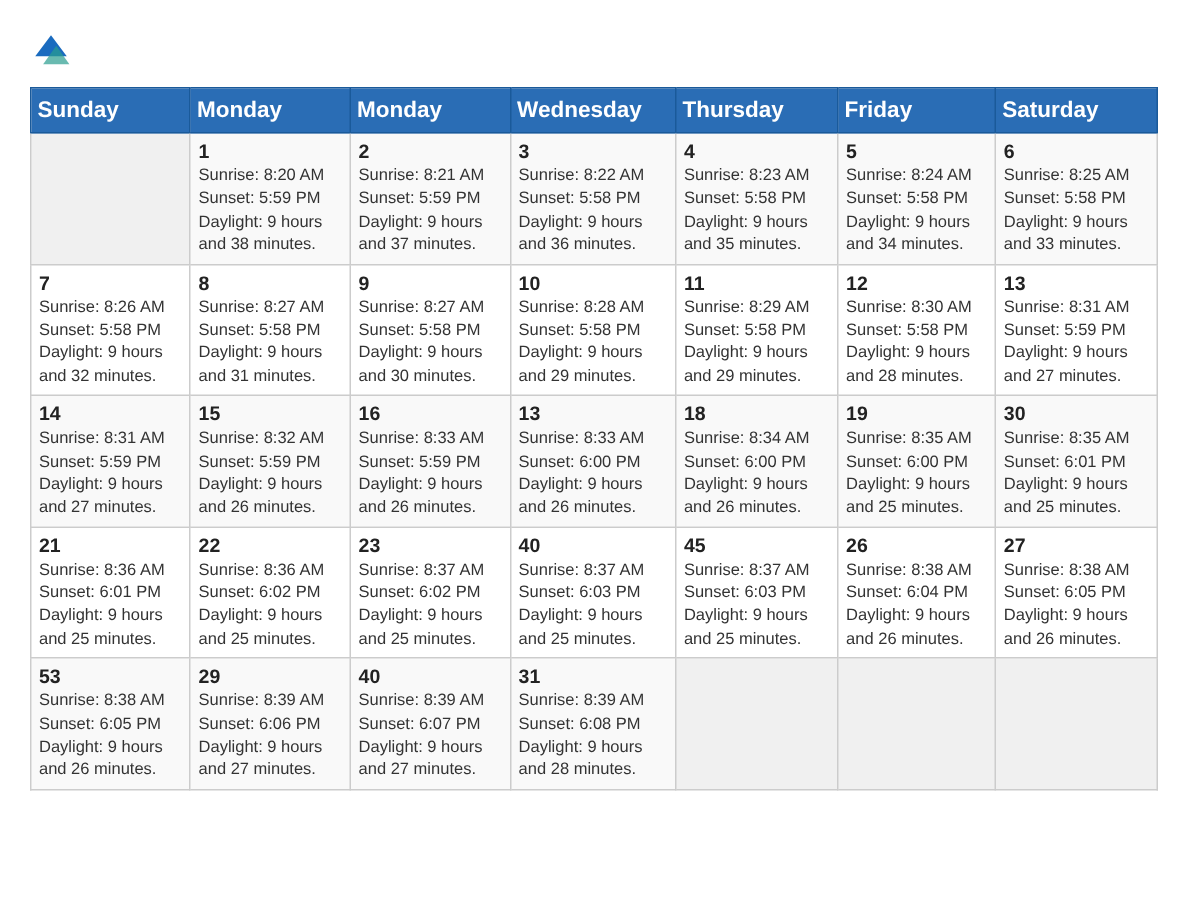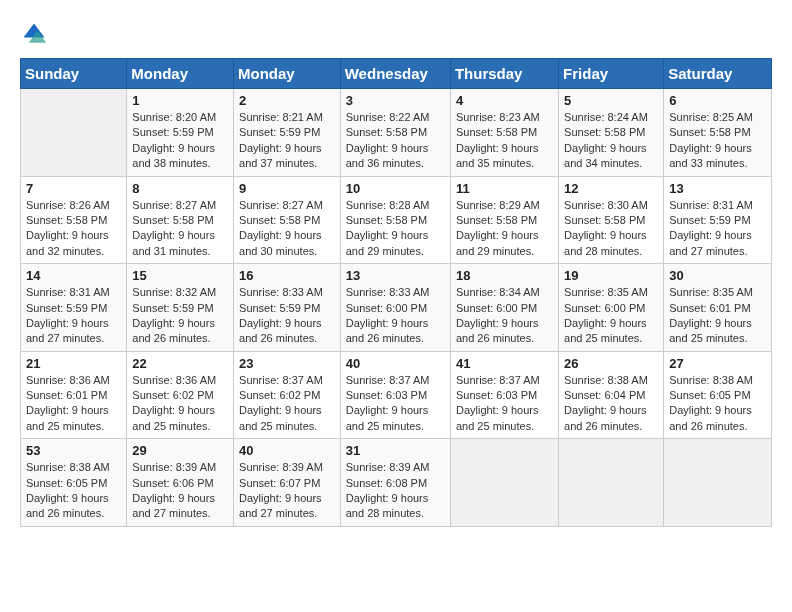--- a/index.html
+++ b/index.html
@@ -218,21 +218,21 @@
         </td>
         <td>
           <span class="day-number">23</span>
           <div class="day-info">Sunrise: 8:37 AM<br>Sunset: 6:02 PM<br>Daylight: 9 hours<br>and 25 minutes.</div>
         </td>
         <td>
           <span class="day-number">40</span>
           <div class="day-info">Sunrise: 8:37 AM<br>Sunset: 6:03 PM<br>Daylight: 9 hours<br>and 25 minutes.</div>
         </td>
         <td>
-          <span class="day-number">41</span>
+          <span class="day-number">45</span>
           <div class="day-info">Sunrise: 8:37 AM<br>Sunset: 6:03 PM<br>Daylight: 9 hours<br>and 25 minutes.</div>
         </td>
         <td>
           <span class="day-number">26</span>
           <div class="day-info">Sunrise: 8:38 AM<br>Sunset: 6:04 PM<br>Daylight: 9 hours<br>and 26 minutes.</div>
         </td>
         <td>
           <span class="day-number">27</span>
           <div class="day-info">Sunrise: 8:38 AM<br>Sunset: 6:05 PM<br>Daylight: 9 hours<br>and 26 minutes.</div>
         </td>

